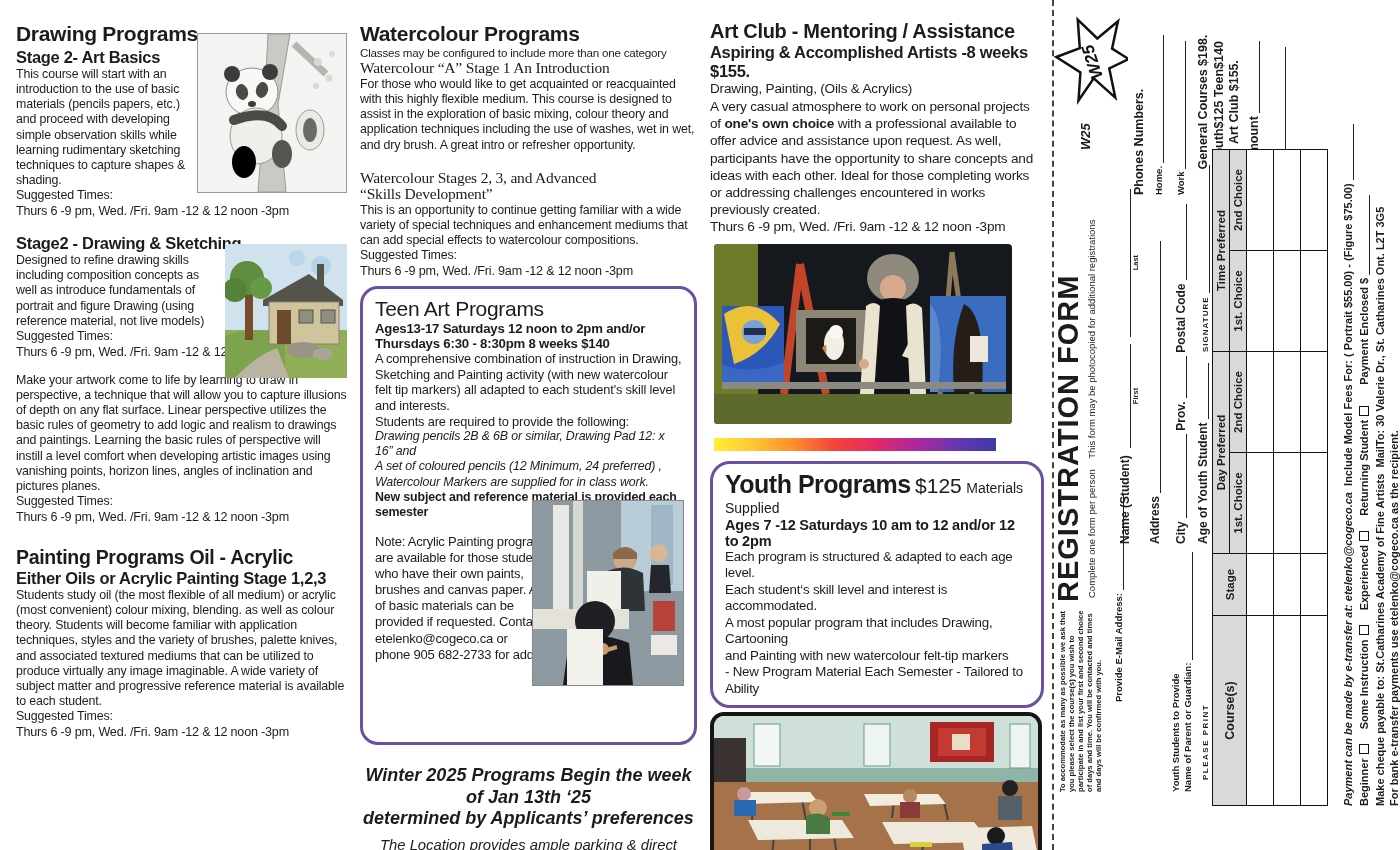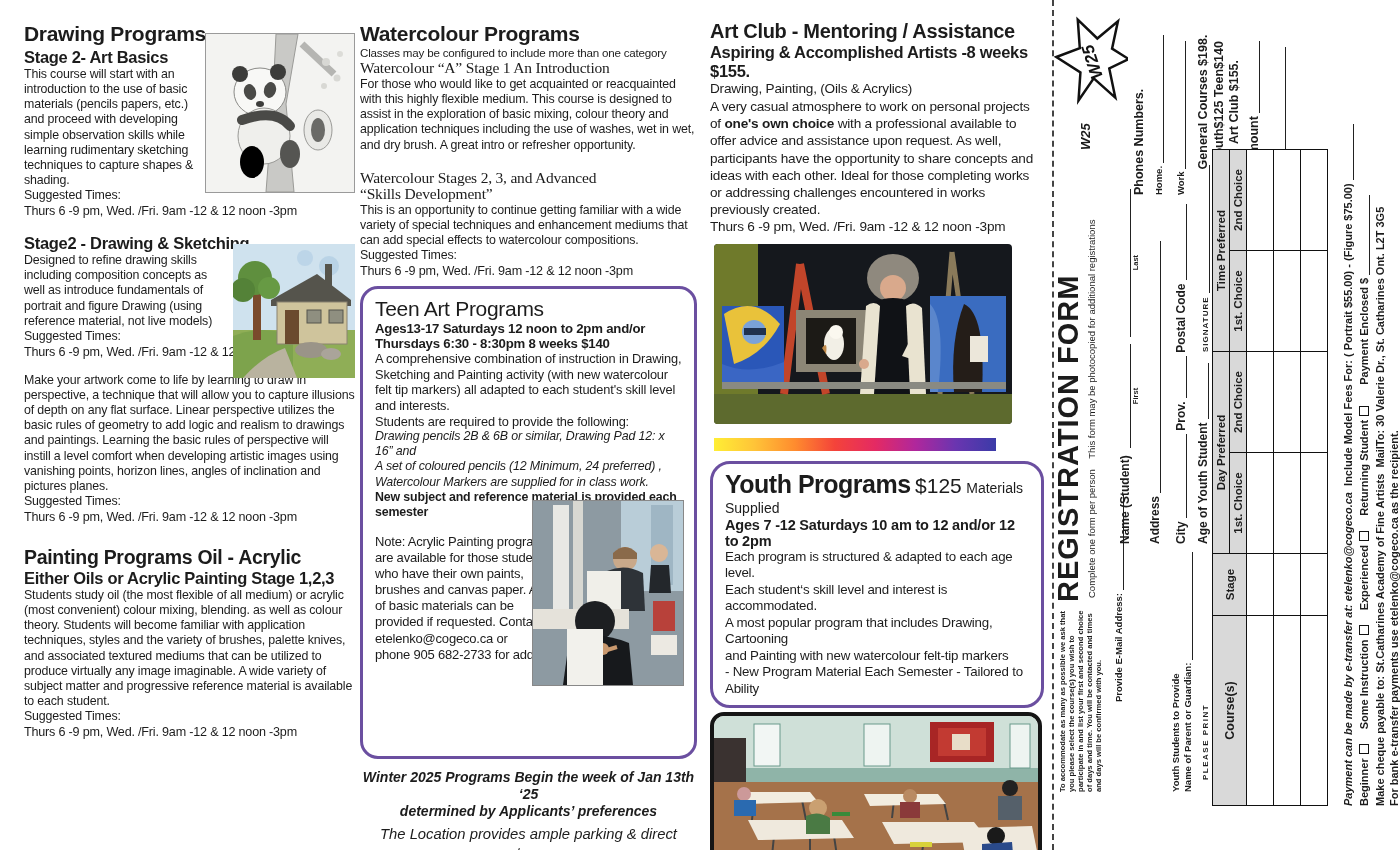--- a/index.html
+++ b/index.html
@@ -1,40 +1,40 @@
 <!DOCTYPE html>
 <html><head>
 <meta charset="utf-8">
 <style>
   * { margin:0; padding:0; box-sizing:border-box; }
   html,body { width:1400px; height:850px; }
   body { background:#fff; font-family:"Liberation Sans", sans-serif; color:#1c1c1c; overflow:hidden; position:relative; }
   .col { position:absolute; top:0; }
   
-  #col1 { left:24px; top:22px; width:332px; }
+  #col1 { left:16px; top:22px; width:332px; }
   .h1 { font-size:21px; font-weight:bold; letter-spacing:-0.3px; }
   .h2 { font-size:16.5px; font-weight:600; letter-spacing:-0.3px; }
   .body-t { font-size:12.4px; line-height:1.22; letter-spacing:-0.15px; }
   .times { font-size:12.6px; letter-spacing:-0.2px; margin-top:1px; }
   .sec { margin-bottom:10px; }
   .img-frame { position:absolute; border:1px solid #9a9a9a; overflow:hidden; background:#eee; }
   #panda { left:181px; top:11px; width:150px; height:160px; }
   #house { left:209px; top:222px; width:122px; height:134px; border:none; }
   
   #col2 { left:360px; top:22px; width:337px; }
   .small-note { font-size:11.6px; letter-spacing:-0.2px; }
   .h2b { font-size:15.5px; font-weight:500; letter-spacing:-0.2px;font-family:Liberation Serif, serif; }
-  .teen-box { border:3px solid #6b4fa0; border-radius:18px; padding:8px 12px 24px 12px; margin-top:8px; position:relative; background:#fff; }
+  .teen-box { border:3px solid #6b4fa0; border-radius:18px; padding:8px 12px 10px 12px; margin-top:8px; position:relative; background:#fff; }
   .teen-title { font-size:21px; font-weight:500; letter-spacing:-0.3px; }
   .bold-line { font-size:13.2px; font-weight:bold; letter-spacing:-0.2px; }
   .ital { font-style:italic; }
   .teen-media { position:relative; min-height:198px; margin-top:8px; }
   .teen-note { width:190px; font-size:13px; line-height:1.24; letter-spacing:-0.2px; }
   #teen-photo { position:absolute; right:-2px; top:-34px; width:152px; height:186px; border:1px solid #888; }
-  .winter { text-align:center; font-weight:bold; font-style:italic; font-size:14px; line-height:1.2; margin-top:10px; }
+  .winter { text-align:center; font-weight:bold; font-style:italic; font-size:18px; line-height:1.2; margin-top:20px; }
   .loc { text-align:center; font-style:italic; font-size:14.8px; line-height:1.25; margin-top:6px; }
   
   #col3 { left:710px; top:20px; width:334px; }
   .h1c { font-size:20px; font-weight:bold; letter-spacing:-0.3px; }
   .subc { font-size:16.5px; font-weight:600; letter-spacing:-0.3px; }
   .c3line { font-size:13.6px; letter-spacing:-0.2px; line-height:1.25; }
   .c3body { font-size:13.6px; letter-spacing:-0.2px; line-height:1.27; }
   #artclub-photo { width:298px; height:180px; border-radius:4px; overflow:hidden; margin:8px 0 0 4px; }
   .rainbow { width:282px; height:13px; margin:14px 0 0 4px;
     background:linear-gradient(90deg,#ffee35,#ffc438,#ff8c2e,#f4433a,#e42a63,#b0279c,#6a35b0,#3b3ba8); }

